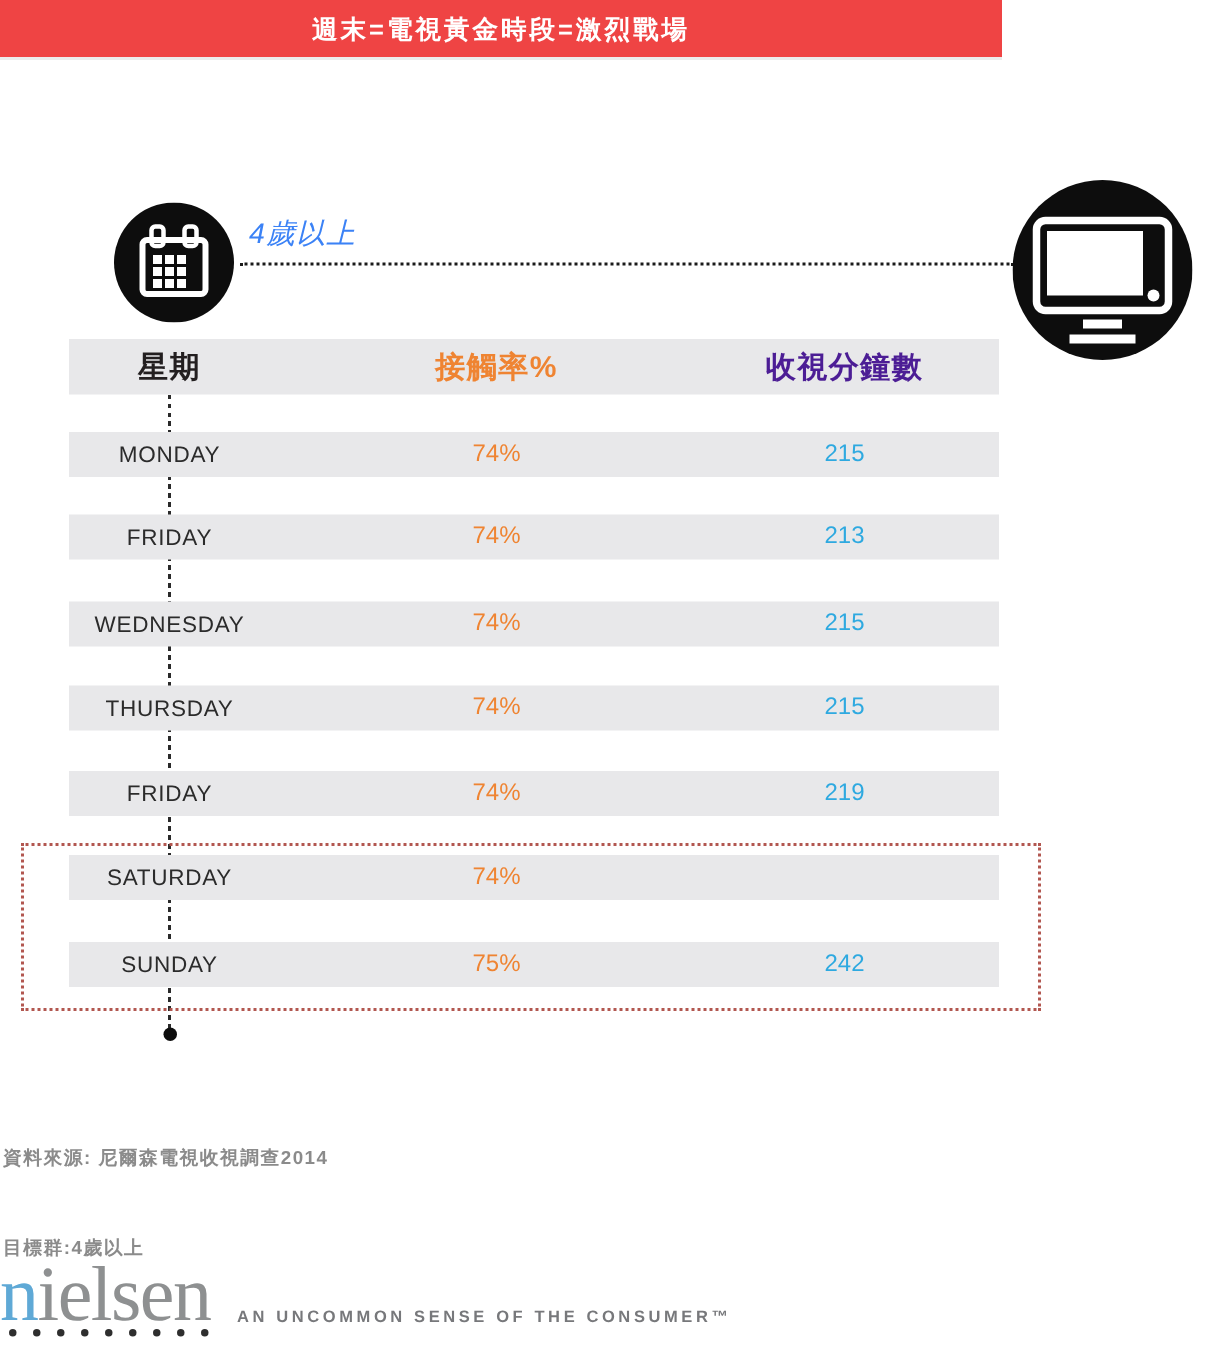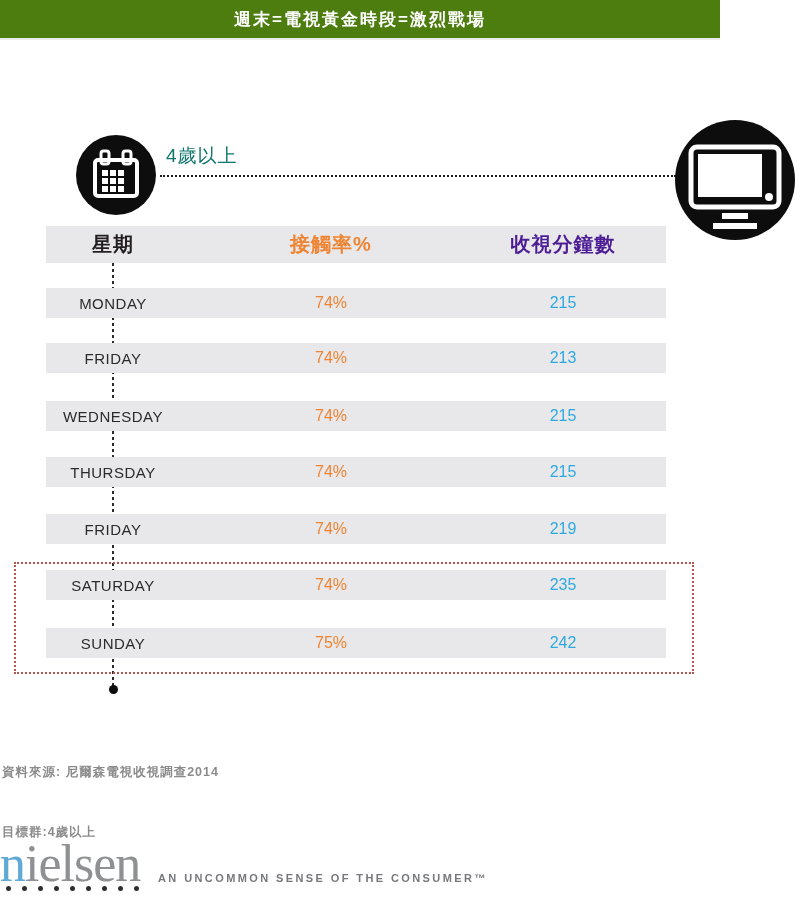--- a/index.html
+++ b/index.html
@@ -4,34 +4,35 @@
 <style>
   * { margin:0; padding:0; box-sizing:border-box; }
   html,body { background:#fff; }
   .stage {
     position:relative; width:810px; height:910px; background:#ffffff;
     font-family:"Liberation Sans", sans-serif; overflow:hidden;
   }
 
   
   .titlebar {
-    position:absolute; left:0; top:0; width:720px; height:40px;
-    background:#4d7c0f; display:flex; align-items:center; justify-content:center;
+    position:absolute; left:0; top:0; width:668px; height:40px;
+    background:#ef4444; display:flex; align-items:center; justify-content:center;
     border-bottom:2px solid #ececec;
   }
   .titlebar .title {
     color:#fff; font-size:17px; font-weight:bold; letter-spacing:2px;
   }
 
   
   .cal-circle { position:absolute; left:76px; top:135px; width:80px; height:80px; }
   .tv-circle  { position:absolute; left:675px; top:120px; width:120px; height:120px; }
   .aud-label  {
-    position:absolute; left:166px; top:143px; font-size:19px; color:#0f766e;
+    position:absolute; left:166px; top:143px; font-size:19px; color:#3b82f6;
     letter-spacing:1px;
+    font-style:italic;
   }
   .dotline-h {
     position:absolute; left:160px; top:175px; width:516px; height:0;
     border-top:2px dotted #1a1a1a;
   }
 
   
   .thead {
     position:absolute; left:46px; top:226px; width:620px; height:37px;
     background:#e8e8ea; z-index:2;
@@ -164,21 +165,20 @@
     <div class="cell c-min">215</div>
   </div>
   <div class="row r4">
     <div class="cell c-day">FRIDAY</div>
     <div class="cell c-reach">74%</div>
     <div class="cell c-min">219</div>
   </div>
   <div class="row r5">
     <div class="cell c-day">SATURDAY</div>
     <div class="cell c-reach">74%</div>
-    <div class="cell c-min">235</div>
   </div>
   <div class="row r6">
     <div class="cell c-day">SUNDAY</div>
     <div class="cell c-reach">75%</div>
     <div class="cell c-min">242</div>
   </div>
 
   <div class="weekend-box"></div>
 
   <div class="src1">資料來源: 尼爾森電視收視調查2014</div>

